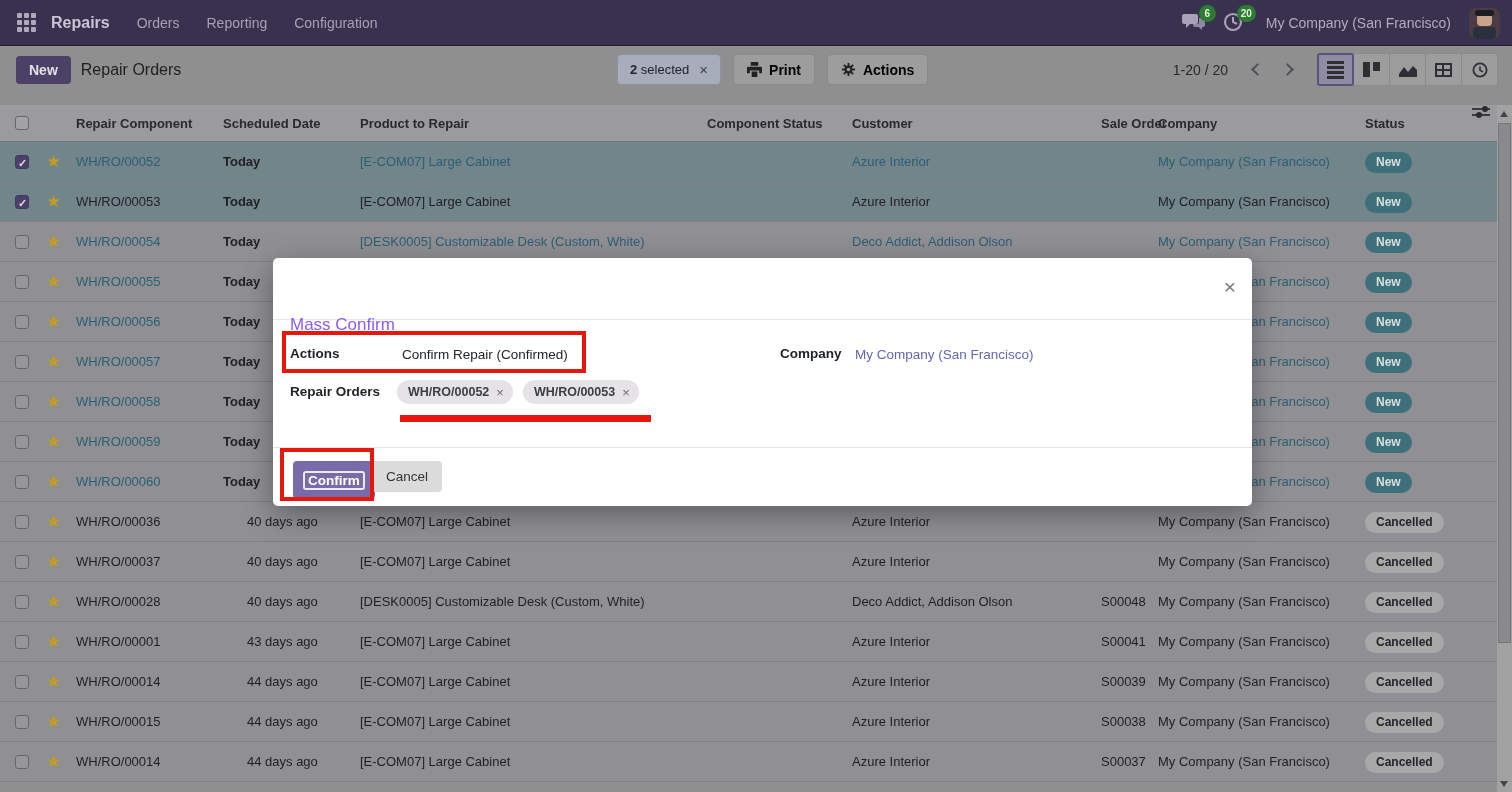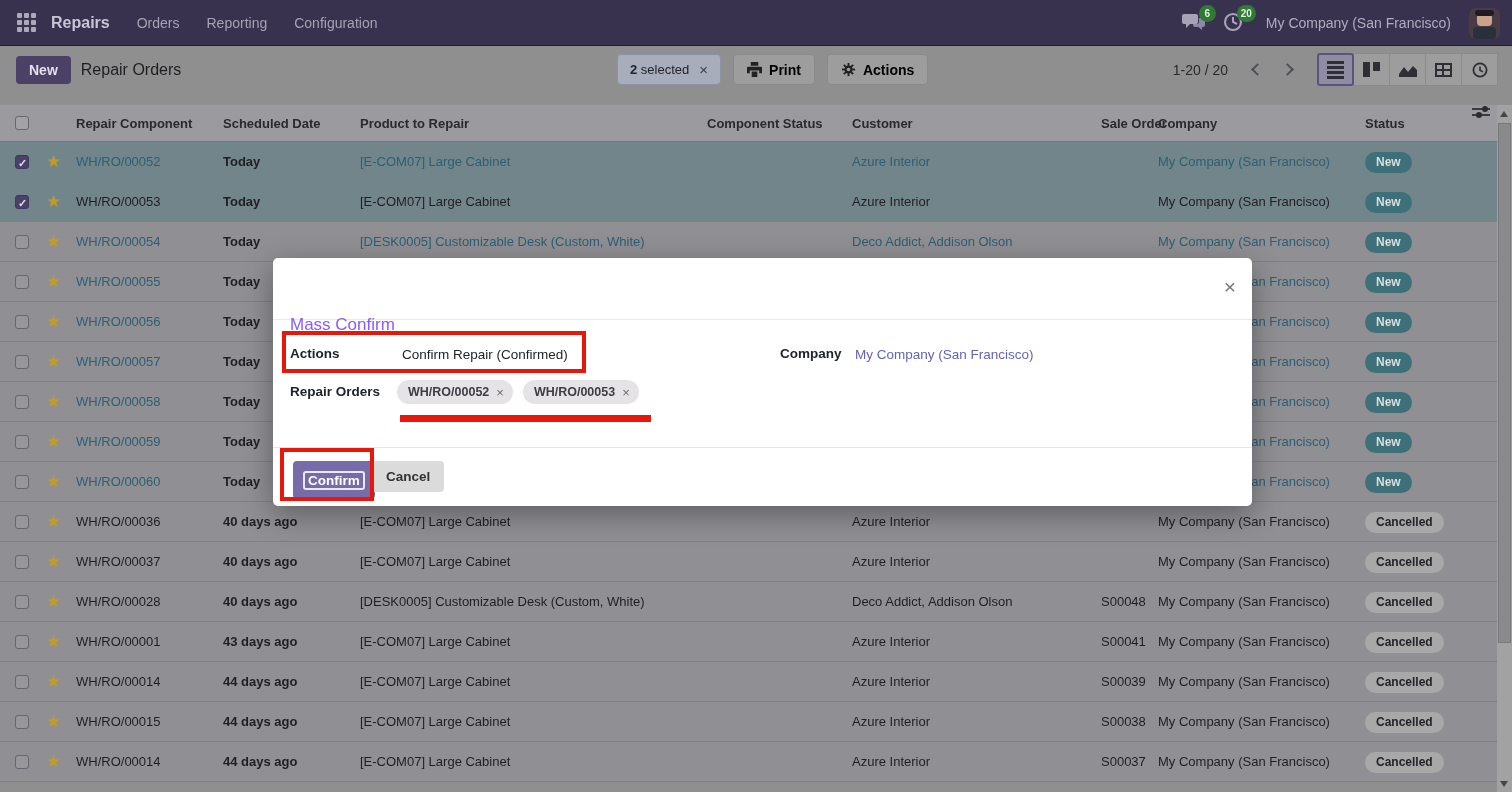--- a/index.html
+++ b/index.html
@@ -84,21 +84,21 @@
   .c-status { left:1365px; }
   .c-opt { left:1472px; top:11px; }
   .rows { position:absolute; left:0; top:142px; width:1497px; }
   .trow { position:relative; width:1497px; height:40px; background:#908F93;
     border-bottom:1px solid #7F7F86; font-size:13px; }
   .trow.selected { background:#72858B; }
   .trow .cell { top:0; height:40px; line-height:40px; color:#1F1F23; }
   .trow.style-teal .txt { color:#2B5F73; }
   .trow.style-dark .txt { color:#1F1F23; }
   .date-today { color:#7D5B17; font-weight:bold; }
-  .date-late { color:#9C352C; font-weight:bold; }
+  .date-late { color:#9C352C; font-weight:normal;margin-left:24px; }
   .cb { position:relative; width:14px; height:14px; margin-top:13px;
     border:1px solid #66666E; border-radius:3px; background:#97969B; cursor:pointer; }
   .cb.checked { background:#4A4168; border-color:#413963; }
   .cb.checked::after { content:"✓"; position:absolute; left:2px; top:-13px;
     color:#DCD8E8; font-size:11px; font-weight:bold; line-height:40px; }
   .thead .cb { margin-top:11px; background:#A3A2A7; }
   .star { color:#C19D27; font-size:17px; cursor:pointer; }
   .status-badge { display:inline-block; margin-top:9px; padding:2px 11px;
     border-radius:11px; font-size:12px; font-weight:bold; line-height:17px; }
   .badge-new { background:#3E7079; color:#D9DFDF; }
@@ -142,21 +142,21 @@
     align-items:center; gap:7px; padding:0 9px 0 11px; font-size:12.5px;
     color:#3D3D44; font-weight:bold; }
   .tag .tag-x { color:#6B6B72; font-weight:normal; font-size:13px; cursor:pointer; }
   .modal-footer { position:relative; height:58px; border-top:1px solid #E3E5E8; }
   .btn-confirm { position:absolute; left:20px; top:13px; background:#786BA9;
     border:none; border-radius:4px; height:38px; padding:0 10px; cursor:pointer; }
   .btn-confirm span { display:inline-block; border:2px solid rgba(255,255,255,.85);
     border-radius:3px; padding:0 3px; color:#FFFFFF; font-size:13.5px; font-weight:bold; }
   .btn-cancel { position:absolute; left:99px; top:13px; background:#DBDBDB;
     border:none; border-radius:4px; height:31px; padding:0 14px;
-    color:#333; font-size:13.5px; font-weight:bold; cursor:pointer; }
+    color:#333; font-size:13.5px; font-weight:normal; cursor:pointer; }
 
   
   .anno { position:absolute; z-index:9; pointer-events:none; }
   .anno-box { border:4px solid #E7170B; }
   .anno-actions { left:282px; top:331px; width:304px; height:42px; }
   .anno-underline { left:400px; top:415px; width:251px; height:7px; background:#E7170B; }
   .anno-confirm { left:280px; top:448px; width:94px; height:53px; }
 
   svg { display:block; }
 </style>

